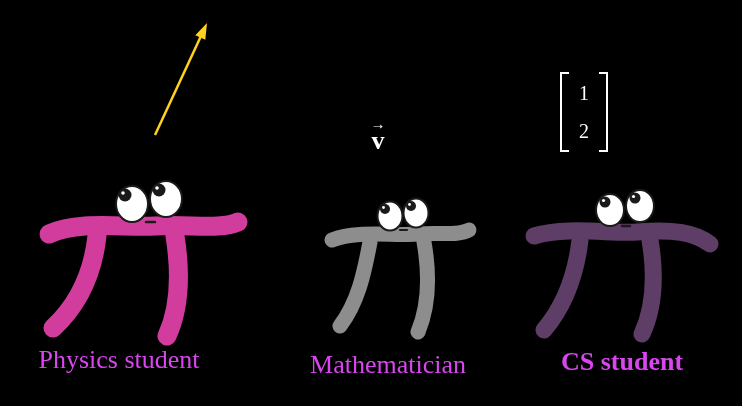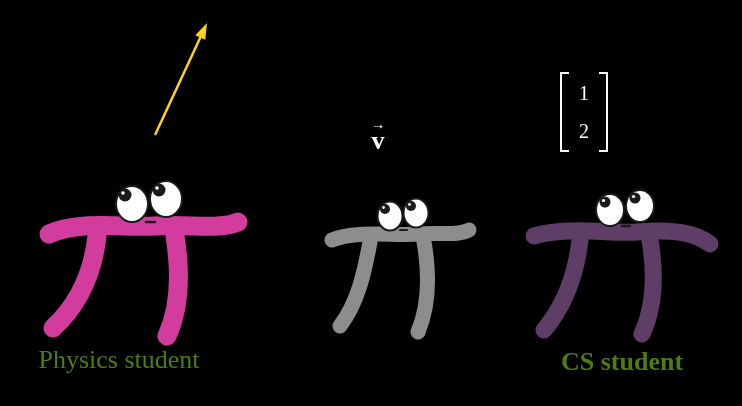--- a/index.html
+++ b/index.html
@@ -5,21 +5,21 @@
   html,body{margin:0;padding:0;background:#000;}
   .canvas{
     position:relative;
     width:742px;height:406px;
     background:#000;
     overflow:hidden;
     font-family:"Liberation Serif","DejaVu Serif",serif;
   }
   .abs{position:absolute;}
   .label{
-    color:#4d7c0f;
+    color:#d946ef;
     font-size:26px;
     text-align:center;
     white-space:nowrap;
   }
   .vecsym{
     width:40px;
     text-align:center;
     color:#fff;
     line-height:1;
   }
@@ -108,15 +108,16 @@
     <ellipse cx="88" cy="28" rx="14" ry="16" fill="#fff" stroke="#1a1a1a" stroke-width="2"></ellipse>
     <ellipse cx="118" cy="24" rx="14" ry="16" fill="#fff" stroke="#1a1a1a" stroke-width="2"></ellipse>
     <circle cx="83" cy="20" r="5.5" fill="#1a1a1a"></circle>
     <circle cx="113" cy="16" r="5.5" fill="#1a1a1a"></circle>
     <circle cx="81.5" cy="18.5" r="1.6" fill="#fff"></circle>
     <circle cx="111.5" cy="14.5" r="1.6" fill="#fff"></circle>
     <line x1="100" y1="44" x2="108" y2="44" stroke-width="2.4" stroke-linecap="round" stroke="#1a1a1a"></line>
   </svg>
 
   <div class="abs label" style="left:8px;top:345px;width:222px;">Physics student</div>
+  <div class="abs label" style="left:282px;top:350px;width:212px;">Mathematician</div>
   <div class="abs label" style="left:538px;top:347px;width:168px;font-weight:bold;">CS student</div>
 
 </div>
 
 </body></html>

